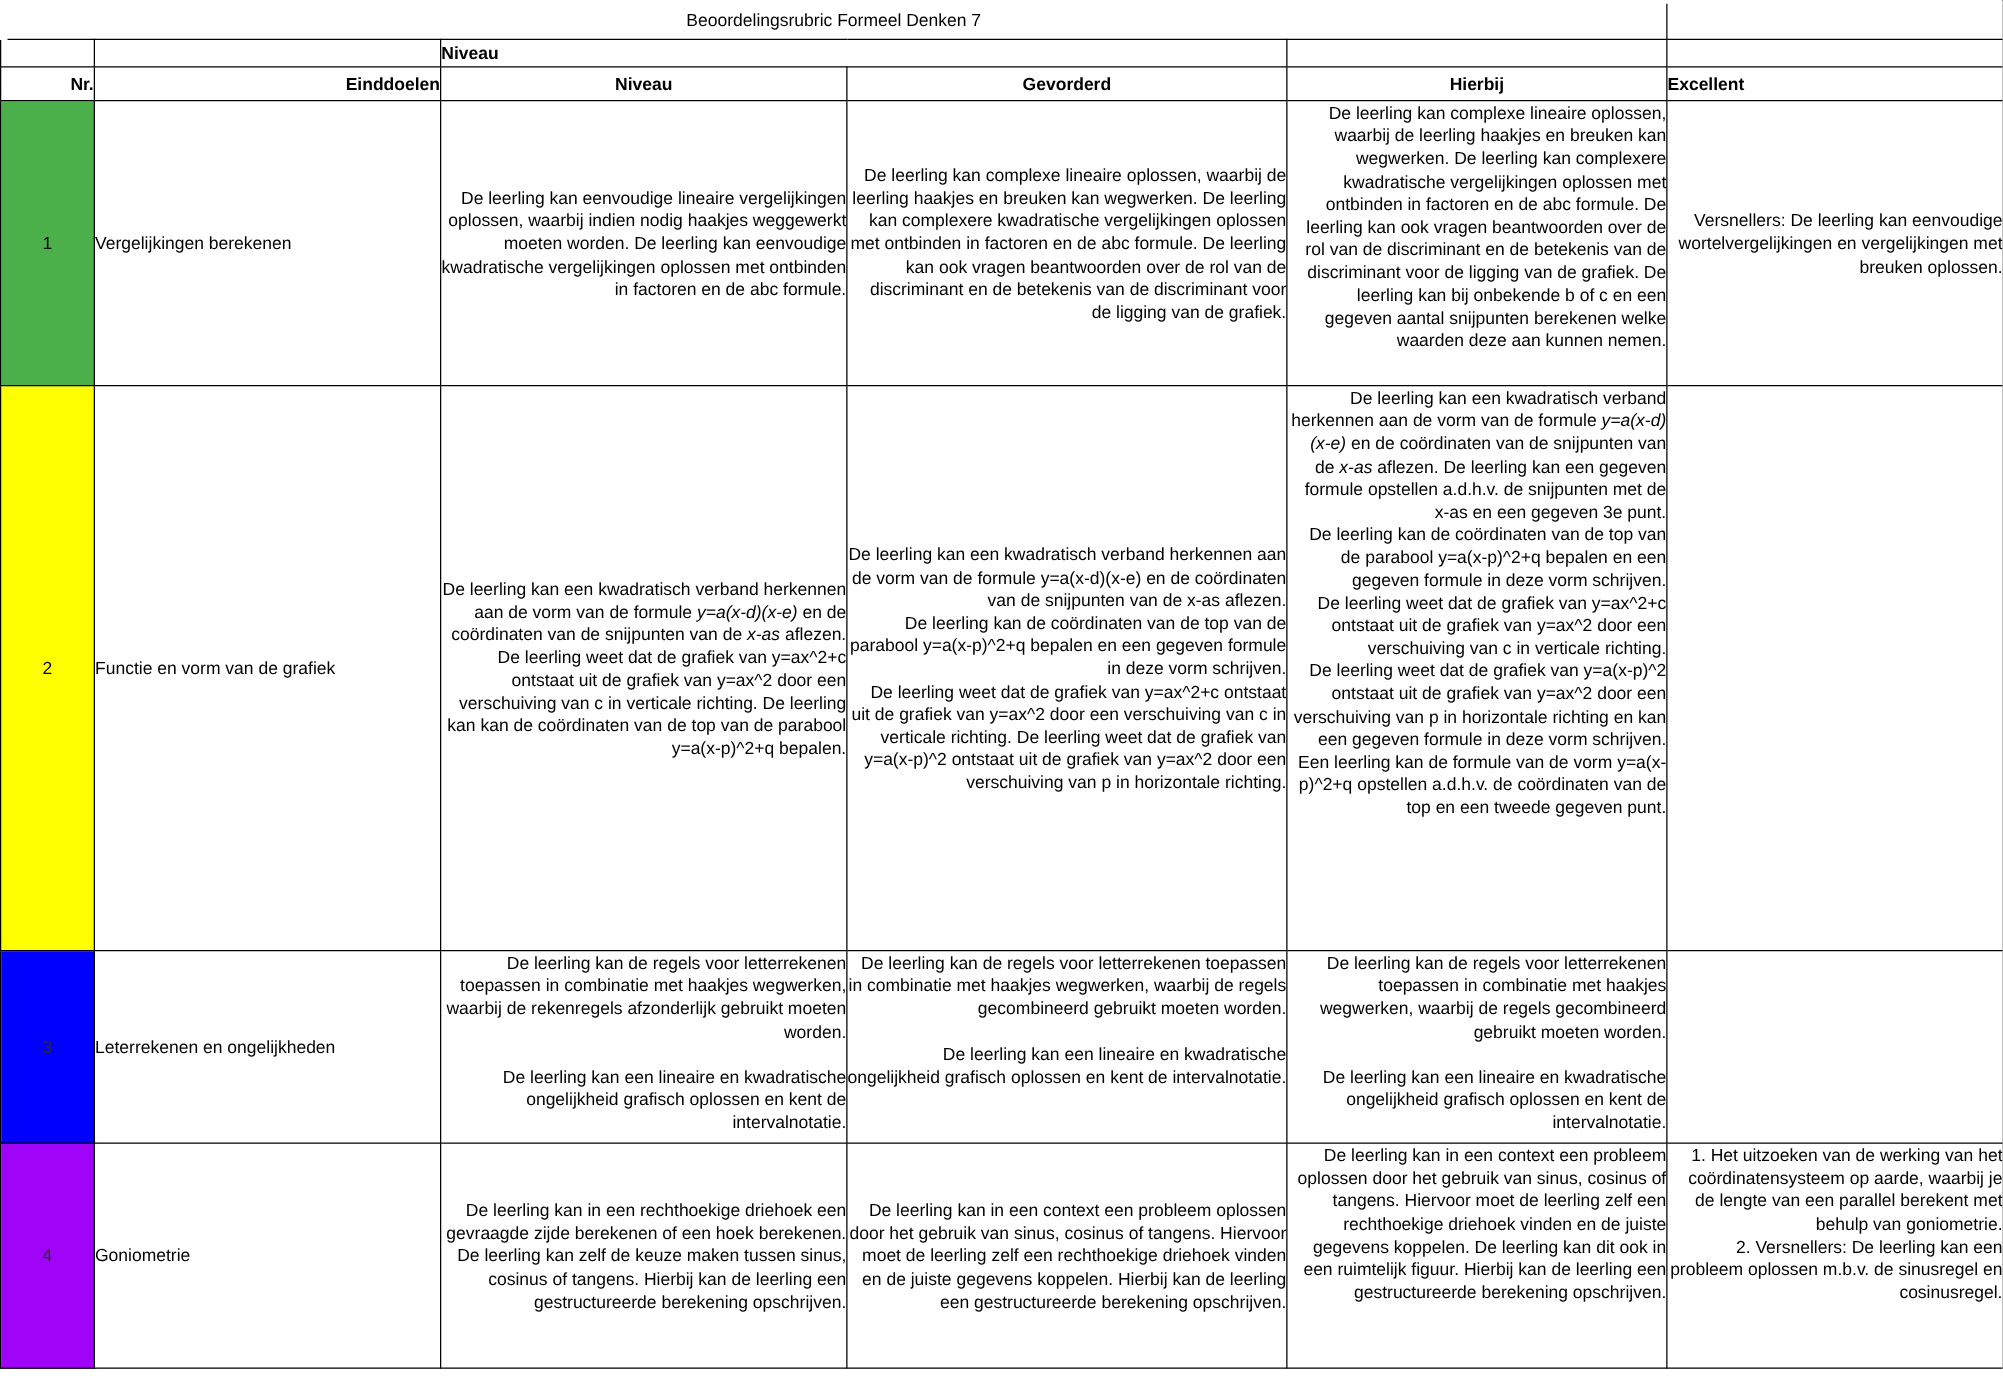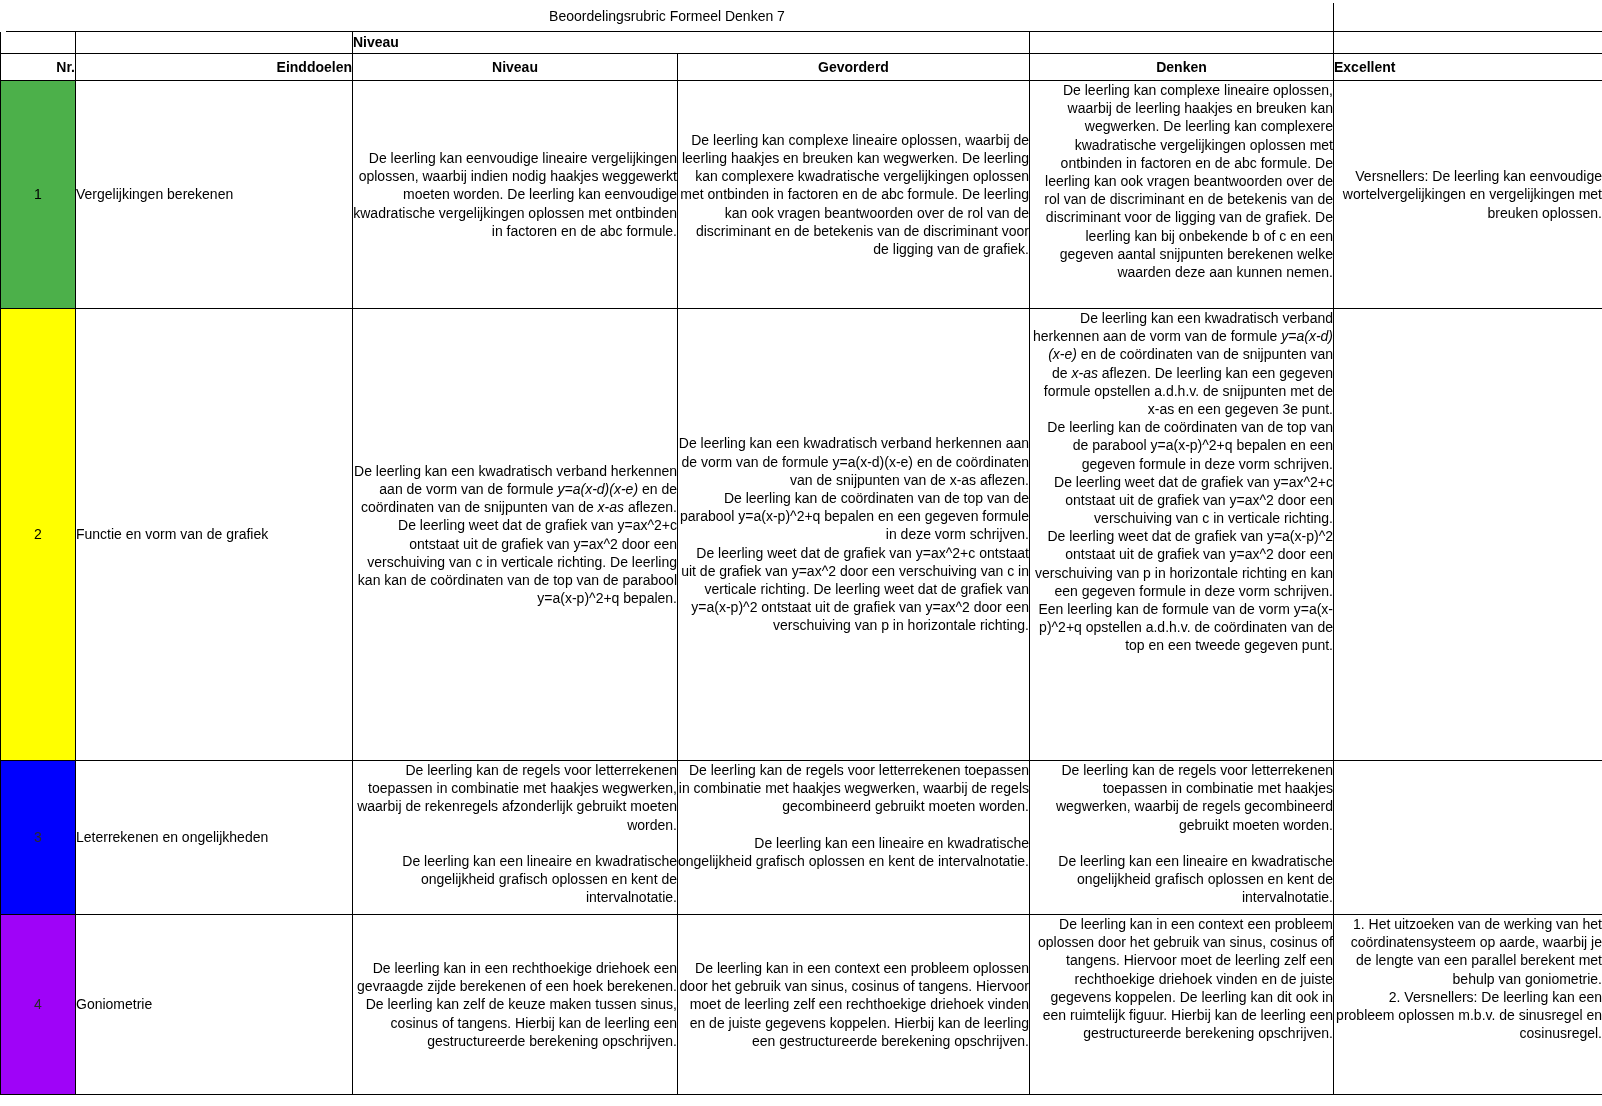--- a/index.html
+++ b/index.html
@@ -159,21 +159,21 @@
         <td class="niveau" colspan="2">Niveau</td>
         <td class="niveau-empty"></td>
         <td class="niveau-empty"></td>
       </tr>
 
       <tr class="head-row">
         <td class="colhead-plain">Nr.</td>
         <td class="colhead-plain">Einddoelen</td>
         <td class="colhead">Niveau</td>
         <td class="colhead">Gevorderd</td>
-        <td class="colhead">Denken</td>
+        <td class="colhead">Hierbij</td>
         <td class="colhead-excellent">Excellent</td>
       </tr>
 
       <tr style="height:228px;">
         <td class="nr mk-green">1</td>
         <td class="doel">Vergelijkingen berekenen</td>
         <td class="desc">De leerling kan eenvoudige lineaire vergelijkingen oplossen, waarbij indien nodig haakjes weggewerkt moeten worden. De leerling kan eenvoudige kwadratische vergelijkingen oplossen met ontbinden in factoren en de abc formule.</td>
         <td class="desc">De leerling kan complexe lineaire  oplossen, waarbij de leerling haakjes en breuken kan wegwerken. De leerling kan complexere kwadratische vergelijkingen oplossen met ontbinden in factoren en de abc formule. De leerling kan ook vragen beantwoorden over de rol van de discriminant en de betekenis van de discriminant voor de ligging van de grafiek.</td>
         <td class="desc top">De leerling kan complexe lineaire oplossen, waarbij de leerling haakjes en breuken kan wegwerken. De leerling kan complexere kwadratische vergelijkingen oplossen met ontbinden in factoren en de abc formule. De leerling kan ook vragen beantwoorden over de rol van de discriminant en de betekenis van de discriminant voor de ligging van de grafiek. De leerling kan bij onbekende b of c en een gegeven aantal snijpunten berekenen welke waarden deze aan kunnen nemen.</td>
         <td class="desc">Versnellers: De leerling kan eenvoudige wortelvergelijkingen en vergelijkingen met breuken oplossen.</td>

